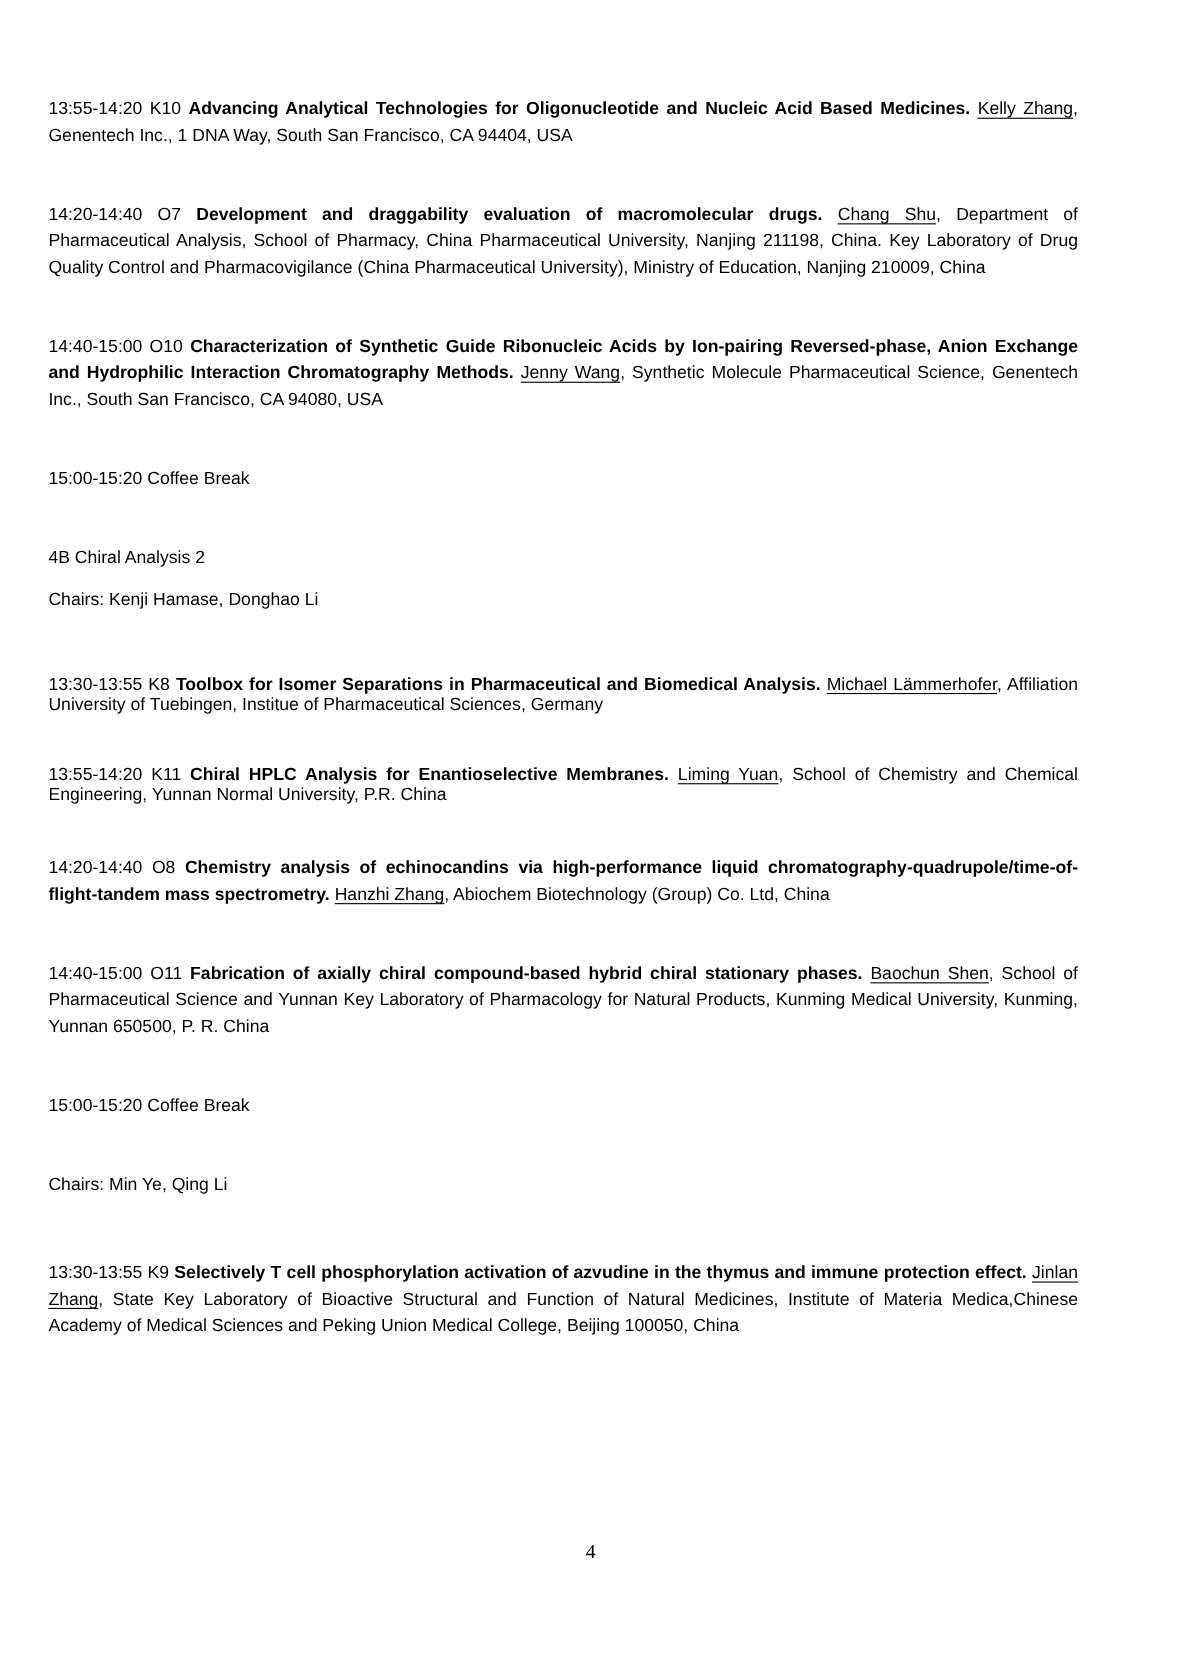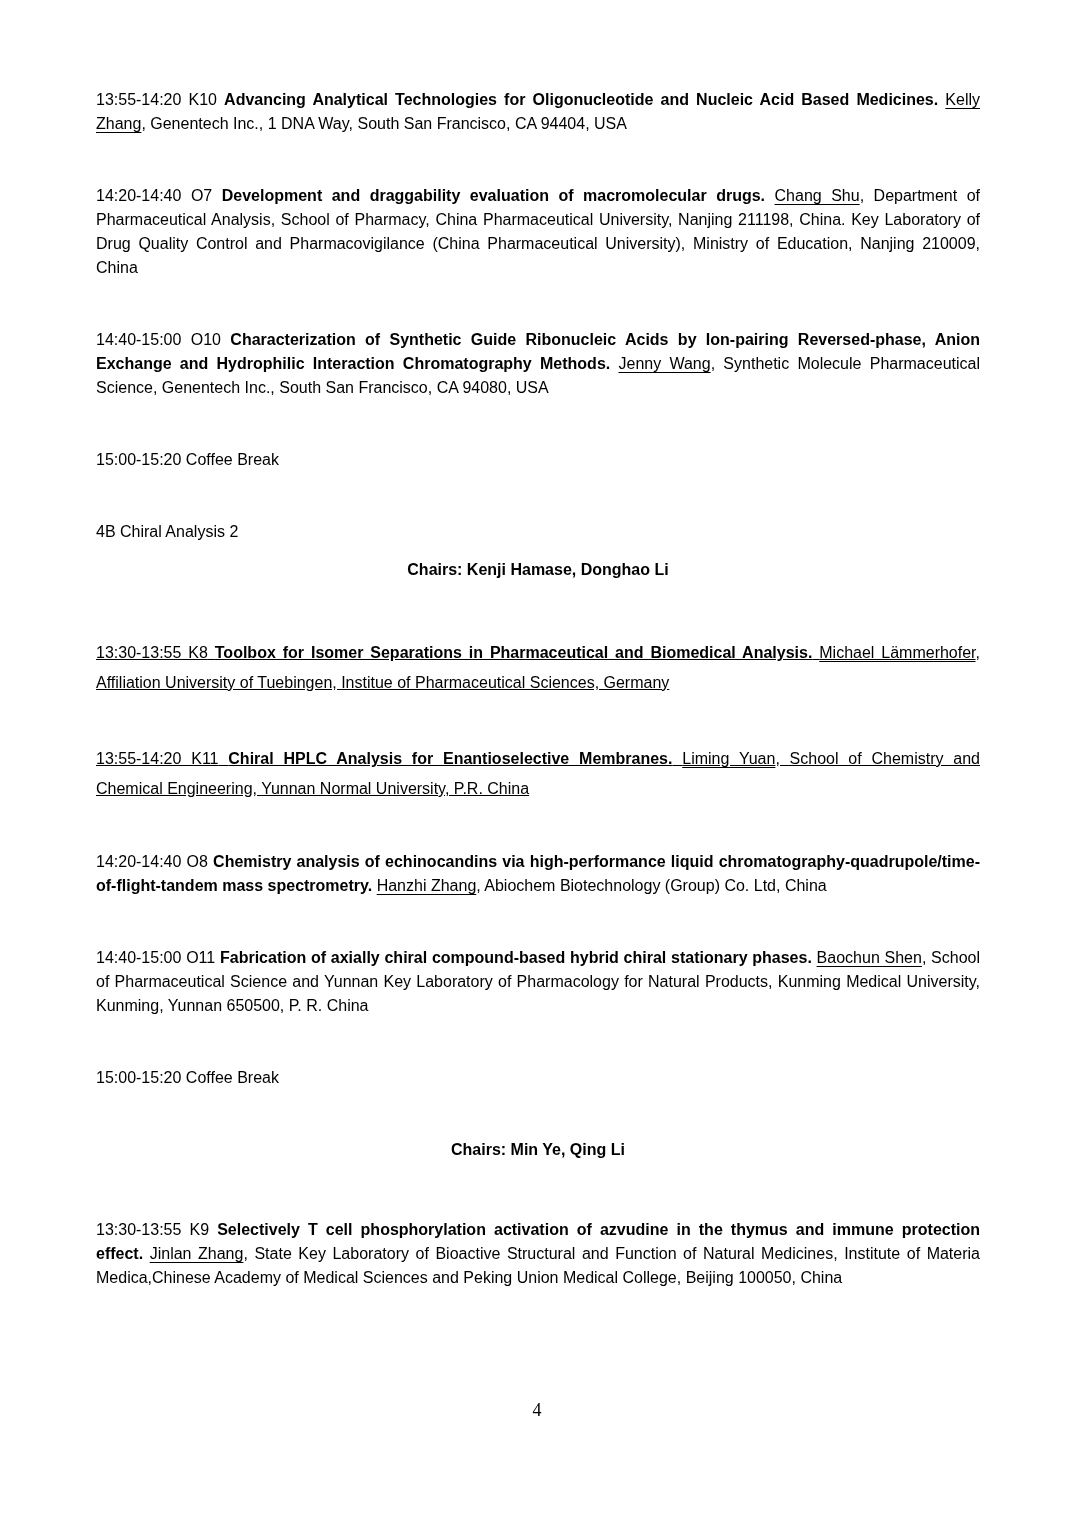--- a/index.html
+++ b/index.html
@@ -8,42 +8,41 @@
     width: 1074px;
     height: 1520px;
     background: #ffffff;
     position: relative;
     font-family: "Liberation Sans", sans-serif;
     color: #000000;
   }
   .page {
     position: absolute;
     inset: 0;
-    padding: 88px 94px 0 96px;
+    padding: 88px 94px 0 44px;
   }
   p.block {
     margin: 0 0 48px 0;
     font-size: 16px;
     line-height: 24px;
     text-align: justify;
     color: #000000;
   }
   p.block.spacious {
-    line-height: 30px;
+    line-height: 18px;
     margin-bottom: 46px;
-    text-decoration: underline;
   }
   p.session-header {
     font-weight: 400;
     text-align: left;
     margin-bottom: 14px;
   }
   p.chairs-line {
-    font-weight: 700;
-    text-align: center;
+    font-weight: 400;
+    text-align: left;
     margin-bottom: 56px;
   }
   .talk-title { font-weight: 700; }
   .talk-author {
     text-decoration: underline;
     text-underline-offset: 3px;
   }
   .page-footer {
     position: absolute;
     top: 1398px;

